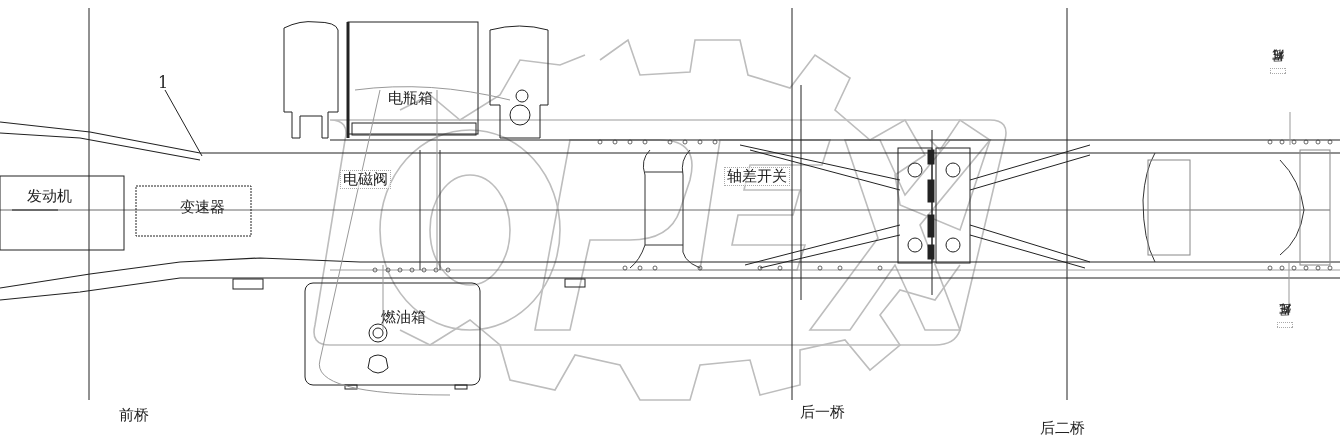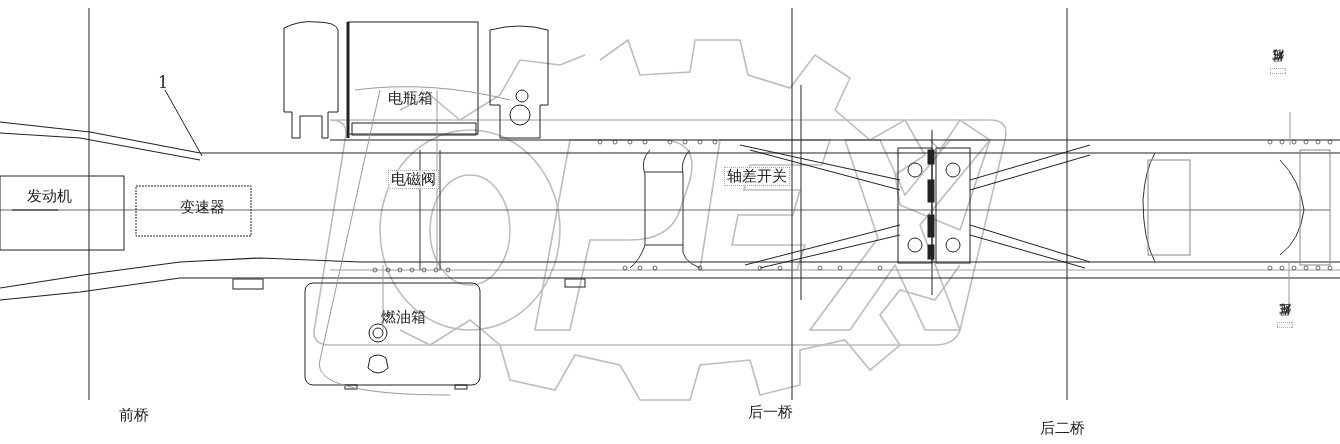--- a/index.html
+++ b/index.html
@@ -152,20 +152,20 @@
     <line x1="1290" y1="112" x2="1290" y2="145"></line>
     <line x1="1289" y1="262" x2="1289" y2="312"></line>
     <path d="M450 395 Q310 395 320 360 L380 90"></path>
   </g>
 </svg>
 
 <div class="lbl" style="left:158px;top:75px;font-size:16px;">1</div>
 <div class="lbl" style="left:27px;top:189px;">发动机</div>
 <div class="lbl" style="left:172px;top:200px;margin-left:8px;">变速器</div>
 <div class="lbl" style="left:388px;top:92px;font-family:Liberation Mono, monospace;">电瓶箱</div>
-<div class="lbl boxed" style="left:340px;top:170px;margin-left:48px;">电磁阀</div>
+<div class="lbl boxed" style="left:340px;top:170px;">电磁阀</div>
 <div class="lbl" style="left:381px;top:310px;">燃油箱</div>
 <div class="lbl boxed" style="left:724px;top:167px;">轴差开关</div>
 <div class="vlbl top" style="left:1270px;top:68px;">右尾灯</div>
 <div class="vlbl top" style="left:1277px;top:322px;">左尾灯</div>
 <div class="lbl" style="left:74px;top:408px;margin-left:45px;">前桥</div>
-<div class="lbl" style="left:748px;top:405px;">后一桥</div>
+<div class="lbl" style="left:800px;top:405px;">后一桥</div>
 <div class="lbl" style="left:1040px;top:421px;">后二桥</div>
 
 </body></html>

